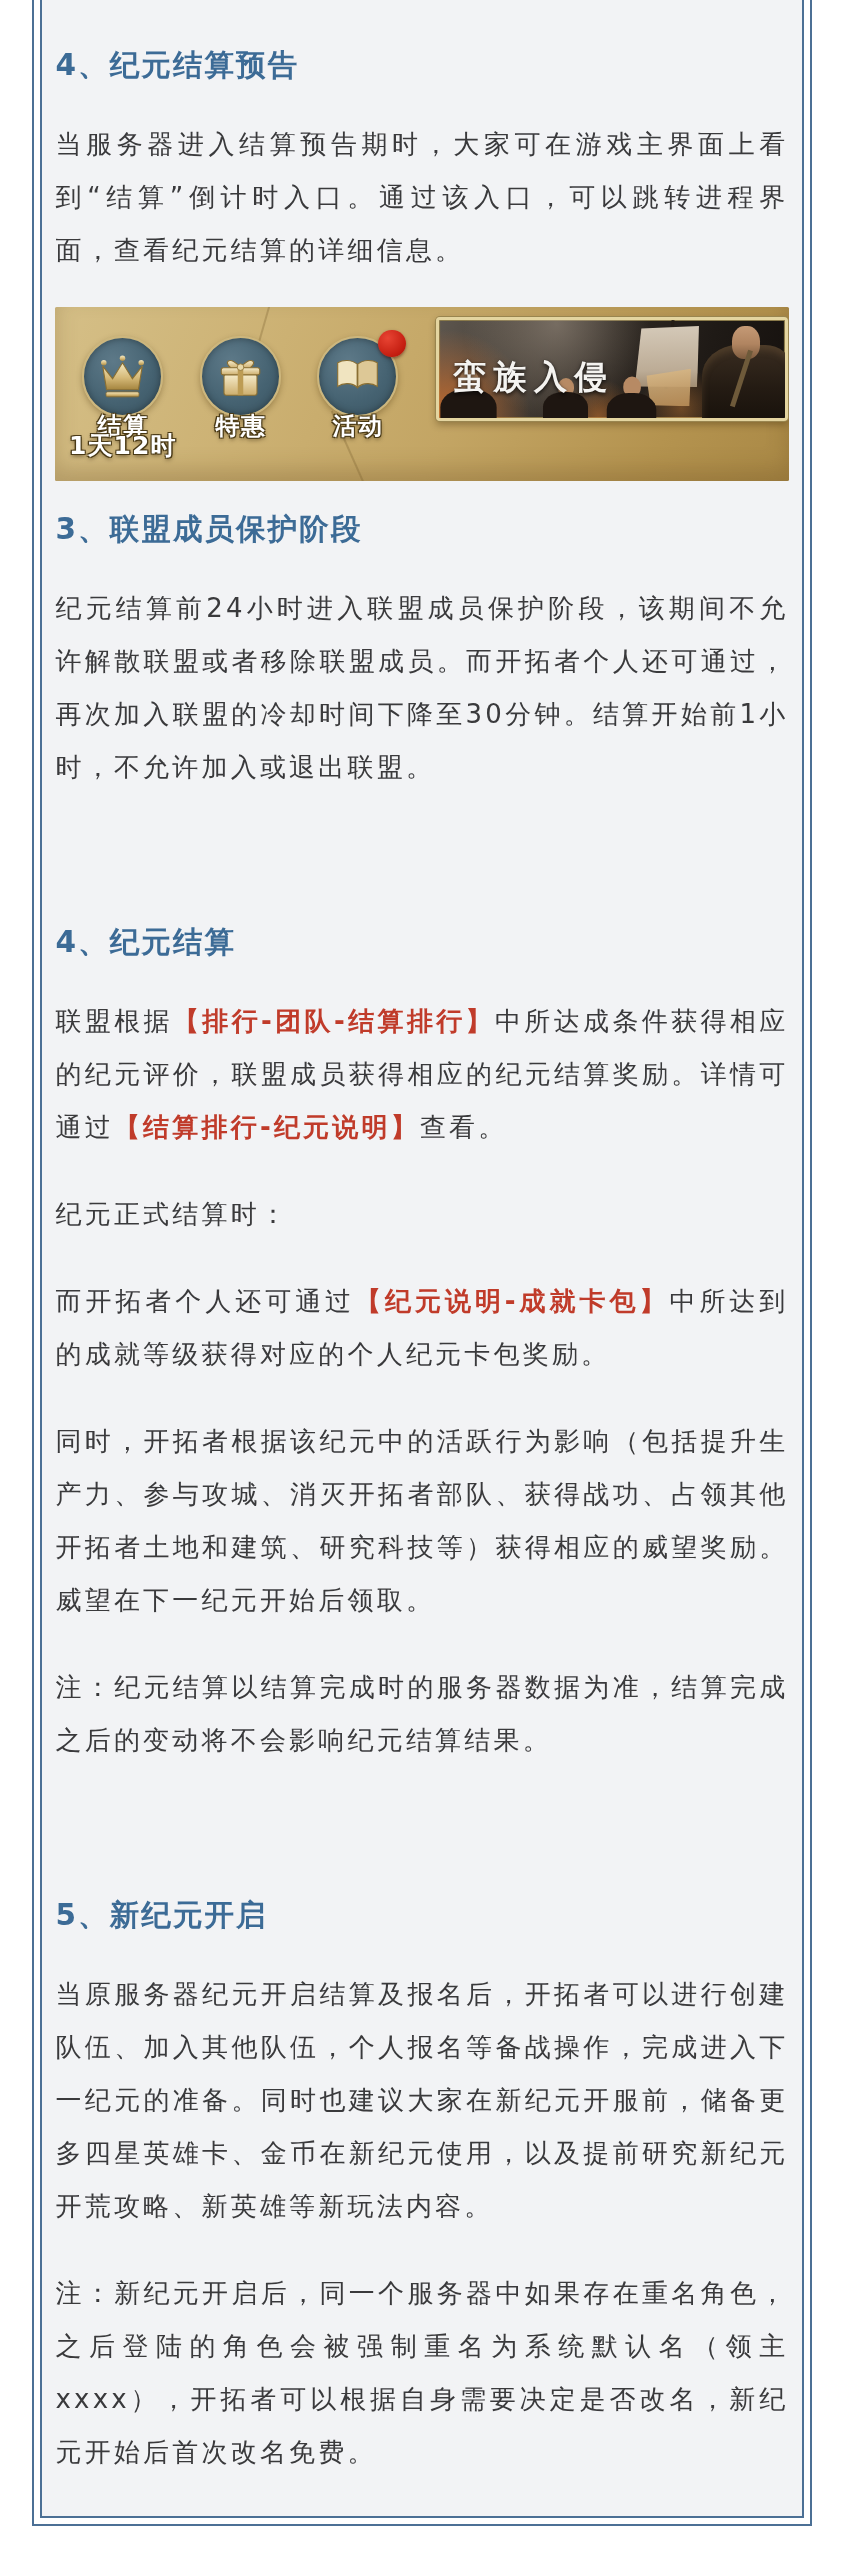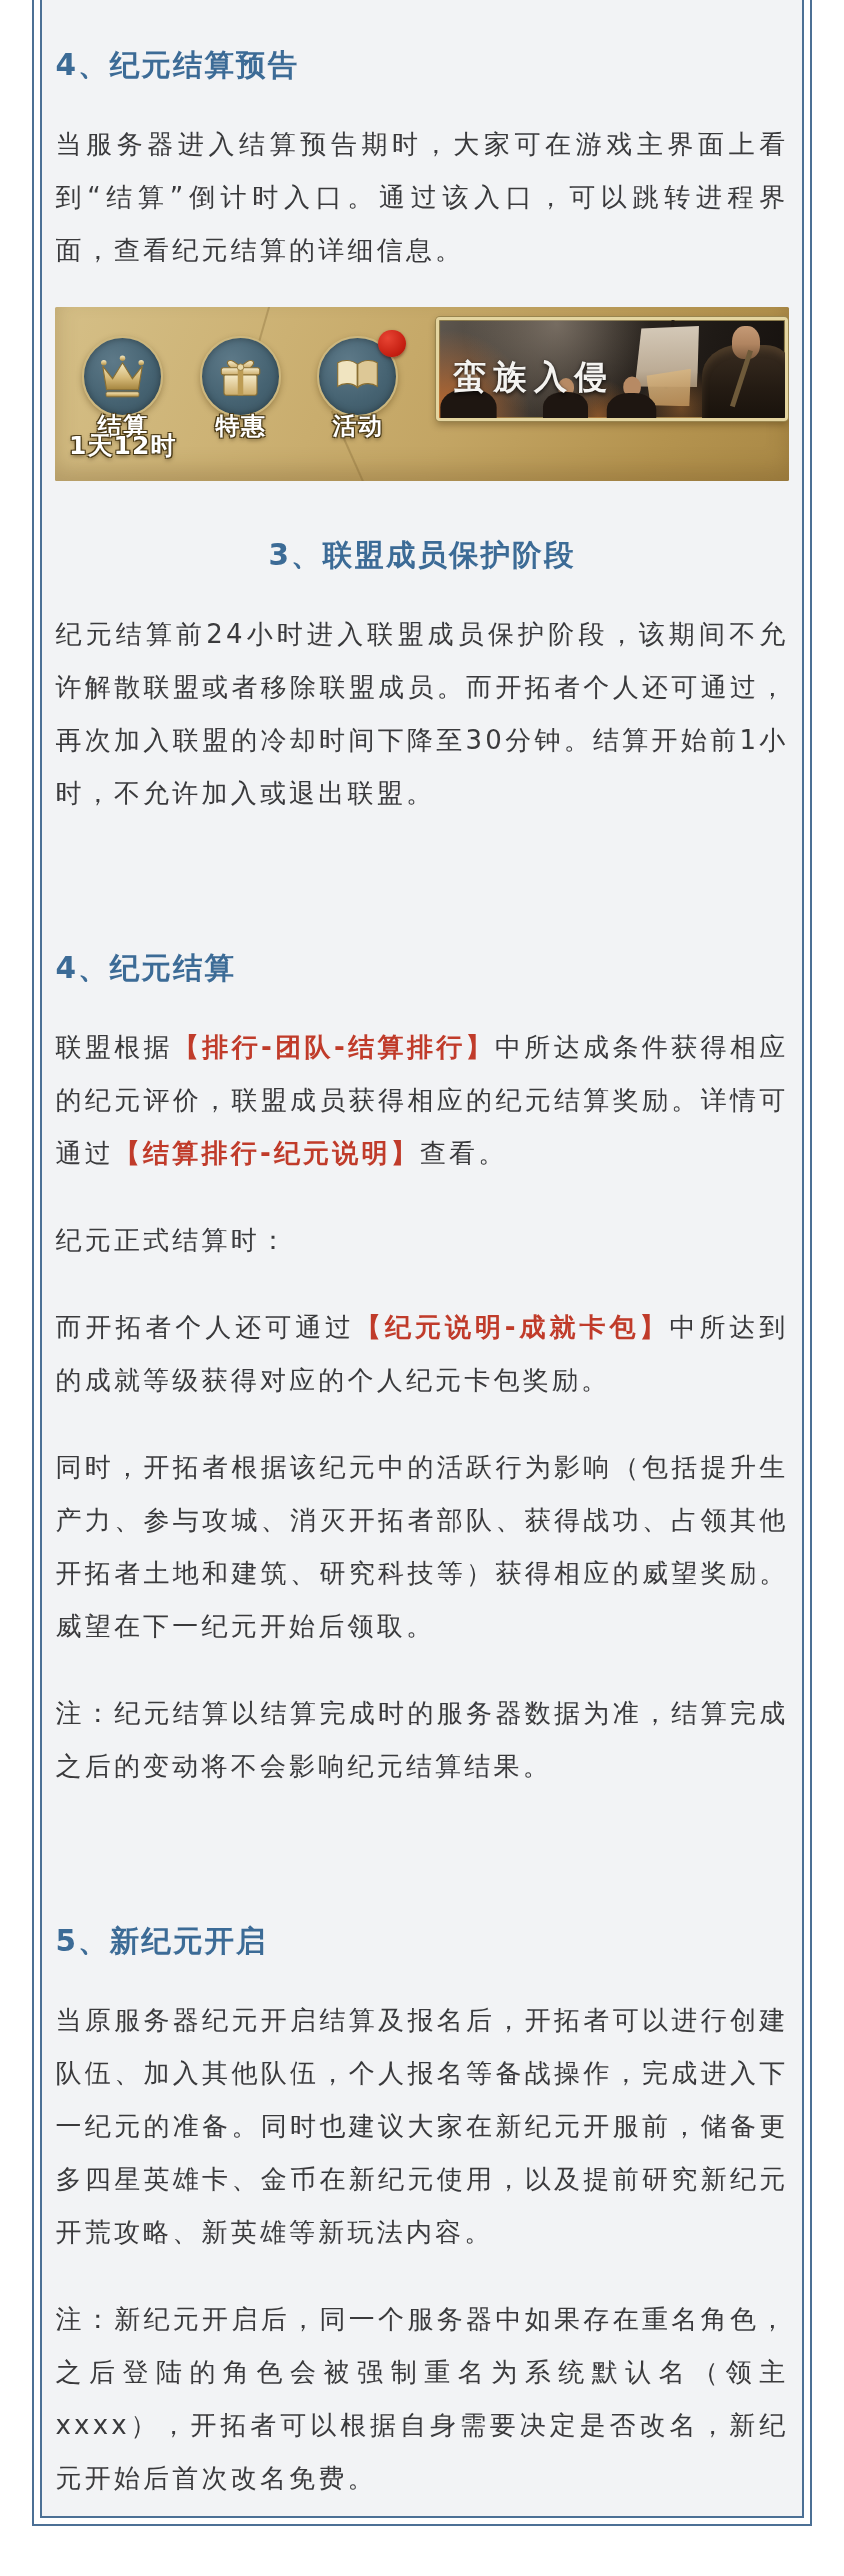--- a/index.html
+++ b/index.html
@@ -23,21 +23,21 @@
     padding: 46px 13.7px 12.7px 13.7px;
   }
   h2.sec {
     font-size: 29.5px;
     line-height: 38px;
     font-weight: 700;
     color: #3c6b96;
     letter-spacing: 2.1px;
   }
   h2.sec.mt-section { margin-top: 129px; }
-  h2.sec.mt-banner  { margin-top: 55px; text-align: center; }
+  h2.sec.mt-banner  { margin-top: 29px; }
   p.body {
     font-size: 26px;
     line-height: 53px;
     color: #3a3a3c;
     margin-top: 34px;
     text-align: justify;
     text-justify: inter-character;
     letter-spacing: 3.2px;
   }
   p.body .hl {

